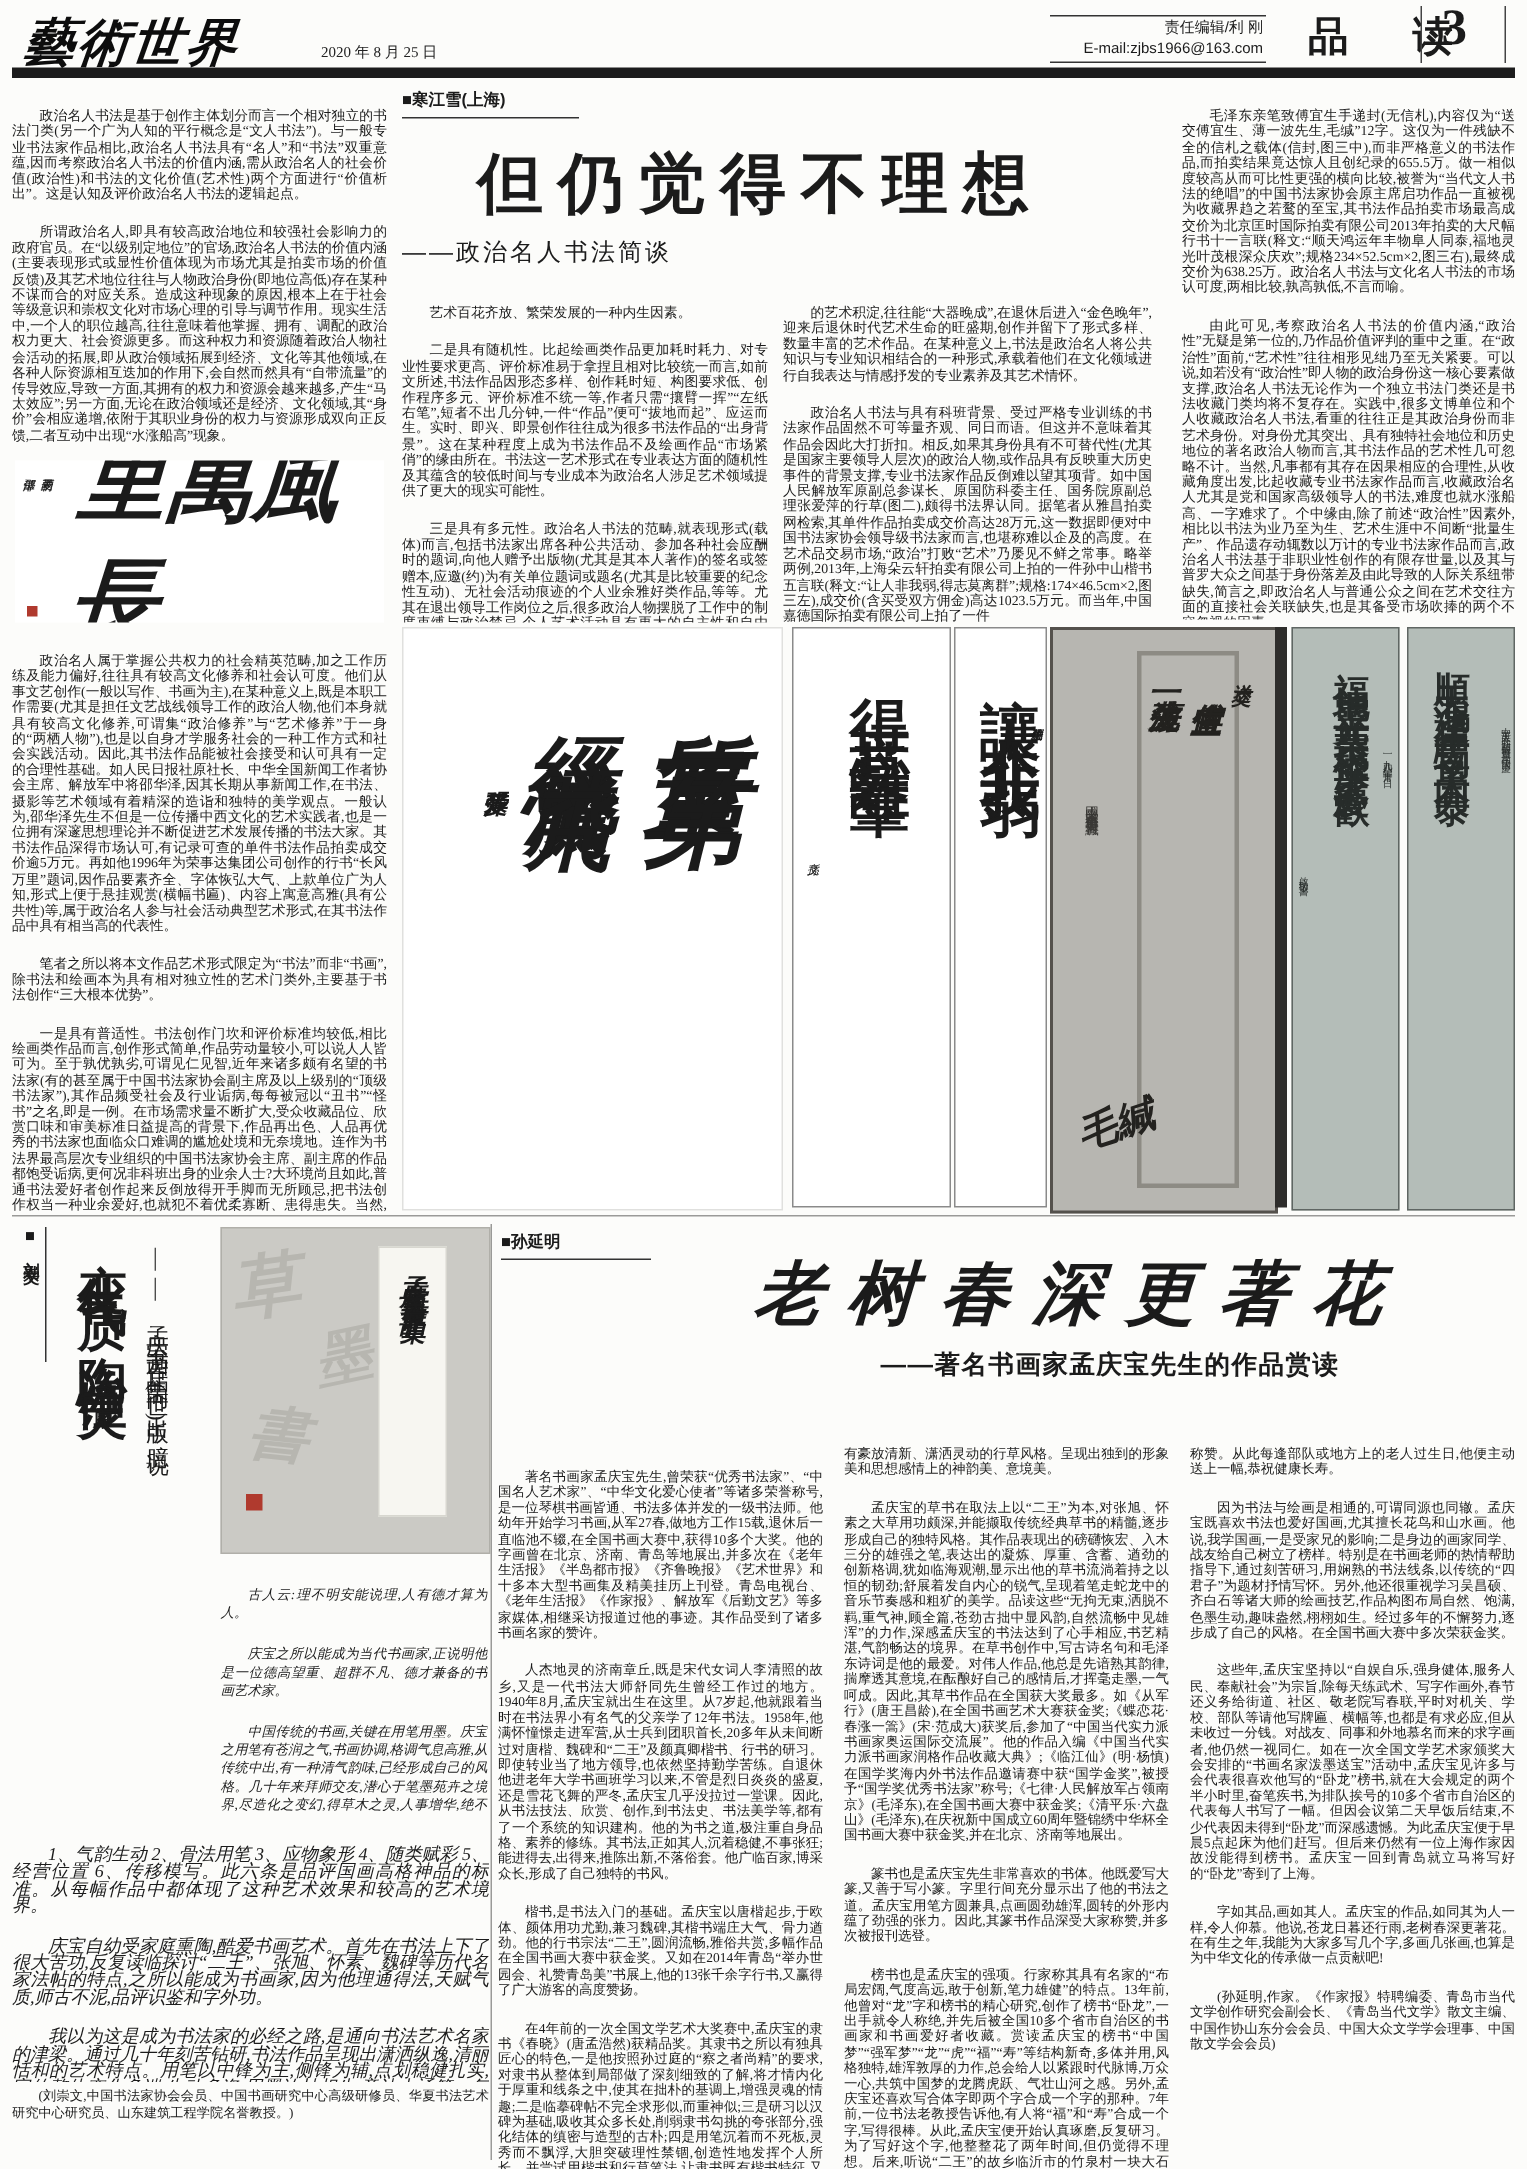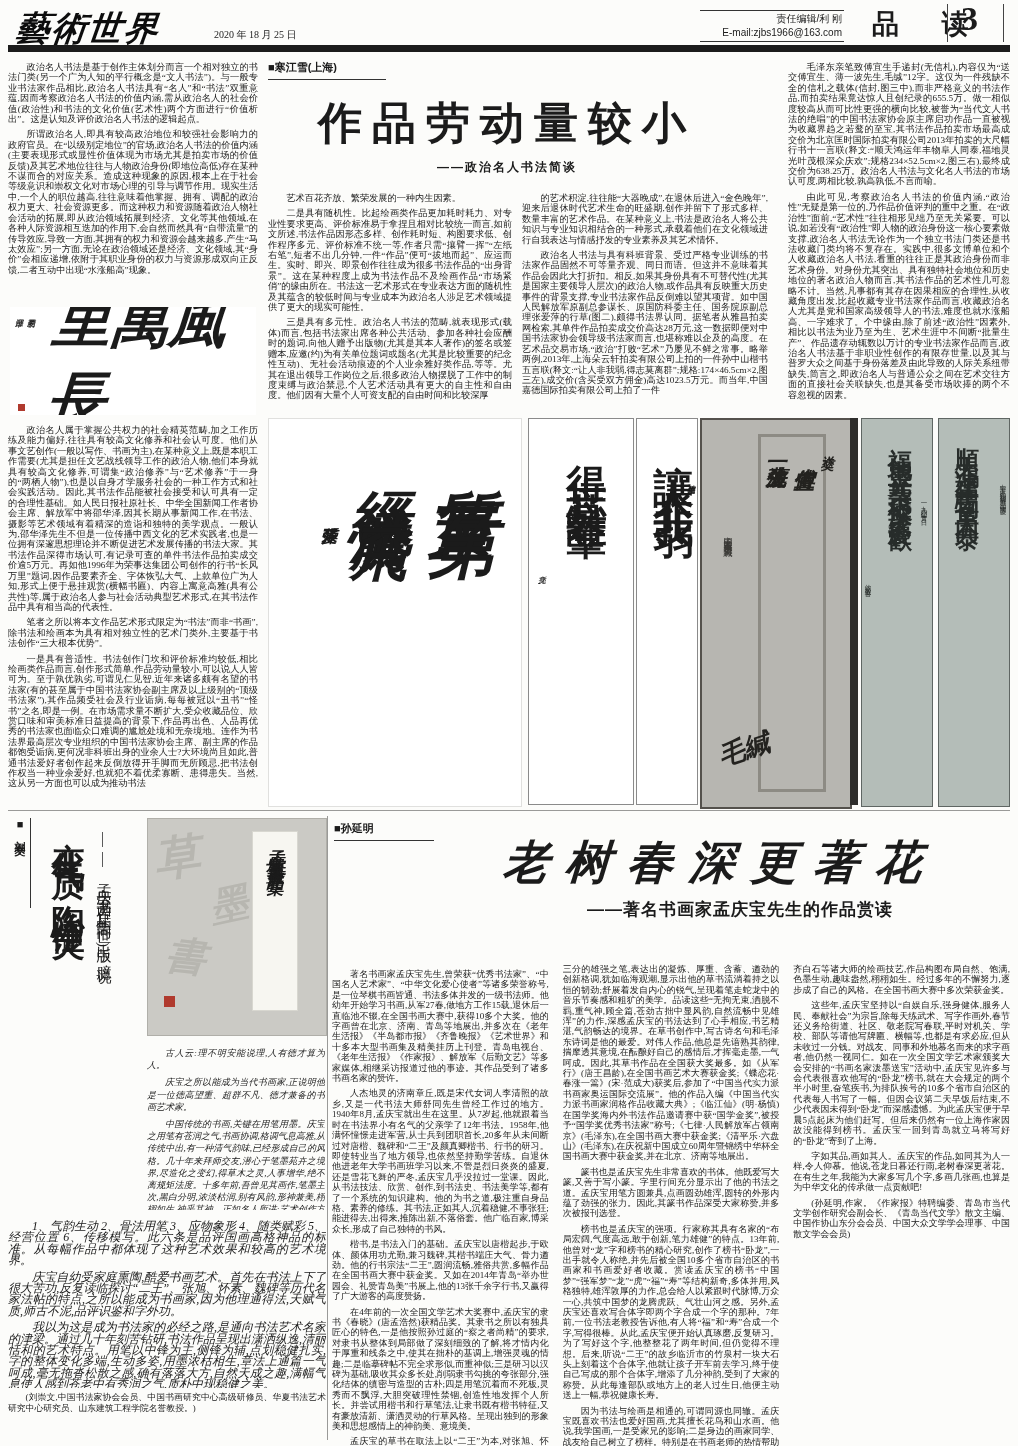--- a/index.html
+++ b/index.html
@@ -5,38 +5,38 @@
   html,body { margin:0; padding:0; background:#e8e8e6; }
   .page {
     position:relative; width:1018px; height:1446px; margin:0 auto;
     background:#fcfcfa; color:#1b1b1b; overflow:hidden;
     font-family:"Liberation Serif", serif;
   }
   .abs { position:absolute; }
   .sans { font-family:"Liberation Sans", sans-serif; }
   .vert { writing-mode:vertical-rl; }
   .body-text { font-size:9.2px; line-height:10.4px; text-align:justify; overflow:hidden; }
-  .body-text p { margin:5px 0 1px 0; text-indent:2em; }
+  .body-text p { margin:15px 0 1px 0; text-indent:2em; }
   .kaiti { font-style:italic; }
   .kaiti p { font-style:italic; }
   
   .logo { font-size:34px; font-weight:bold; font-style:italic; letter-spacing:2px;
           transform:skewX(-6deg); color:#0d0d0d; }
   .m-date { font-size:10px; color:#222; }
   .editor-box { text-align:right; font-size:10px; line-height:14px;
                 border-top:1px solid #333; border-bottom:1px solid #333; padding:1px 2px; }
   .section-title { font-size:27px; font-weight:bold; letter-spacing:18px; }
   .page-num { font-size:34px; font-weight:bold; }
   .vbar { width:1px; background:#444; }
   .black-rule { left:8px; top:45px; width:1002px; height:7px; background:#1c1c1c; }
   
   .byline { font-size:11px; font-weight:bold; border-bottom:1px solid #333;
             padding-bottom:4px; display:inline-block; min-width:118px; }
   .main-title { font-size:44px; font-weight:bold; letter-spacing:10px; text-align:center; }
-  .main-subtitle { font-size:12px; font-weight:bold; text-align:center; letter-spacing:2px; }
+  .main-subtitle { font-size:16px; font-weight:normal; letter-spacing:2px; }
   
   .fig { position:absolute; background:#ffffff; overflow:hidden; }
   .script { font-style:italic; font-weight:bold; }
   .seal { display:inline-block; background:#b03a2e; }
   .fig-cfwl-chars { font-size:58px; font-weight:bold; font-style:italic;
                     display:flex; justify-content:space-between; align-items:center;
                     padding:0 6px; height:100%; transform:skewX(-4deg); }
   .mini-vert { writing-mode:vertical-rl; font-size:8px; line-height:9px; font-style:italic; }
   .panel { border:1px solid #8a8a8a; background:#fff; }
   .panel-text { font-size:40px; font-weight:bold; letter-spacing:14px; }
@@ -60,21 +60,21 @@
              text-align:center; transform:skewX(-3deg); }
   .r-subtitle { font-size:17px; font-weight:bold; letter-spacing:1px; text-align:center; }
   .cols3 { column-count:3; column-gap:14px; column-fill:auto; }
 </style>
 </head>
 <body>
 
 <div class="page">
 
   <div class="abs logo" style="left:16px; top:6px;">藝術世界</div>
-  <div class="abs m-date" style="left:214px; top:28px;">2020 年 18 月 25 日</div>
+  <div class="abs m-date" style="left:214px; top:28px;">2020 年 8 月 25 日</div>
 
   <div class="abs editor-box sans" style="left:700px; top:10px; width:140px;">
     <div>责任编辑/利  刚</div>
     <div>E-mail:zjbs1966@163.com</div>
   </div>
   <div class="abs section-title" style="left:872px; top:6px;">品 读</div>
   <div class="abs vbar" style="left:947px; top:4px; height:38px;"></div>
   <div class="abs page-num" style="left:961px; top:0px;">3</div>
   <div class="abs vbar" style="left:1003px; top:4px; height:38px;"></div>
   <div class="abs black-rule"></div>
@@ -94,21 +94,21 @@
   </div>
 
   <div class="abs body-text" style="left:8px; top:420px; width:250px; height:388px;">
       <p>政治名人属于掌握公共权力的社会精英范畴,加之工作历练及能力偏好,往往具有较高文化修养和社会认可度。他们从事文艺创作(一般以写作、书画为主),在某种意义上,既是本职工作需要(尤其是担任文艺战线领导工作的政治人物,他们本身就具有较高文化修养,可谓集“政治修养”与“艺术修养”于一身的“两栖人物”),也是以自身才学服务社会的一种工作方式和社会实践活动。因此,其书法作品能被社会接受和认可具有一定的合理性基础。如人民日报社原社长、中华全国新闻工作者协会主席、解放军中将邵华泽,因其长期从事新闻工作,在书法、摄影等艺术领域有着精深的造诣和独特的美学观点。一般认为,邵华泽先生不但是一位传播中西文化的艺术实践者,也是一位拥有深邃思想理论并不断促进艺术发展传播的书法大家。其书法作品深得市场认可,有记录可查的单件书法作品拍卖成交价逾5万元。再如他1996年为荣事达集团公司创作的行书“长风万里”题词,因作品要素齐全、字体恢弘大气、上款单位广为人知,形式上便于悬挂观赏(横幅书匾)、内容上寓意高雅(具有公共性)等,属于政治名人参与社会活动典型艺术形式,在其书法作品中具有相当高的代表性。</p>
       <p>笔者之所以将本文作品艺术形式限定为“书法”而非“书画”,除书法和绘画本为具有相对独立性的艺术门类外,主要基于书法创作“三大根本优势”。</p>
       <p>一是具有普适性。书法创作门坎和评价标准均较低,相比绘画类作品而言,创作形式简单,作品劳动量较小,可以说人人皆可为。至于孰优孰劣,可谓见仁见智,近年来诸多颇有名望的书法家(有的甚至属于中国书法家协会副主席及以上级别的“顶级书法家”),其作品频受社会及行业诟病,每每被冠以“丑书”“怪书”之名,即是一例。在市场需求量不断扩大,受众收藏品位、欣赏口味和审美标准日益提高的背景下,作品再出色、人品再优秀的书法家也面临众口难调的尴尬处境和无奈境地。连作为书法界最高层次专业组织的中国书法家协会主席、副主席的作品都饱受诟病,更何况非科班出身的业余人士?大环境尚且如此,普通书法爱好者创作起来反倒放得开手脚而无所顾忌,把书法创作权当一种业余爱好,也就犯不着优柔寡断、患得患失。当然,这从另一方面也可以成为推动书法</p>
     </div>
 
   <div class="abs sans" style="left:268px; top:57px; width:478px;">
     <span class="byline">■寒江雪(上海)</span>
-    <div class="main-title" style="margin-top:14px;">作品劳动量较小</div>
+    <div class="main-title" style="margin-top:14px;">但仍觉得不理想</div>
     <div class="main-subtitle" style="margin-top:6px;">——政治名人书法简谈</div>
   </div>
 
   <div class="abs body-text" style="left:268px; top:188px; width:244px; height:227px;">
       <p>艺术百花齐放、繁荣发展的一种内生因素。</p>
       <p>二是具有随机性。比起绘画类作品更加耗时耗力、对专业性要求更高、评价标准易于拿捏且相对比较统一而言,如前文所述,书法作品因形态多样、创作耗时短、构图要求低、创作程序多元、评价标准不统一等,作者只需“攘臂一挥”“左纸右笔”,短者不出几分钟,一件“作品”便可“拔地而起”、应运而生。实时、即兴、即景创作往往成为很多书法作品的“出身背景”。这在某种程度上成为书法作品不及绘画作品“市场紧俏”的缘由所在。书法这一艺术形式在专业表达方面的随机性及其蕴含的较低时间与专业成本为政治名人涉足艺术领域提供了更大的现实可能性。</p>
       <p>三是具有多元性。政治名人书法的范畴,就表现形式(载体)而言,包括书法家出席各种公共活动、参加各种社会应酬时的题词,向他人赠予出版物(尤其是其本人著作)的签名或签赠本,应邀(约)为有关单位题词或题名(尤其是比较重要的纪念性互动)、无社会活动痕迹的个人业余雅好类作品,等等。尤其在退出领导工作岗位之后,很多政治人物摆脱了工作中的制度束缚与政治禁忌,个人艺术活动具有更大的自主性和自由度。他们因有大量个人可资支配的自由时间和比较深厚</p>
     </div>
   <div class="abs body-text" style="left:522px; top:188px; width:246px; height:227px;">
       <p>的艺术积淀,往往能“大器晚成”,在退休后进入“金色晚年”,迎来后退休时代艺术生命的旺盛期,创作并留下了形式多样、数量丰富的艺术作品。在某种意义上,书法是政治名人将公共知识与专业知识相结合的一种形式,承载着他们在文化领域进行自我表达与情感抒发的专业素养及其艺术情怀。</p>

